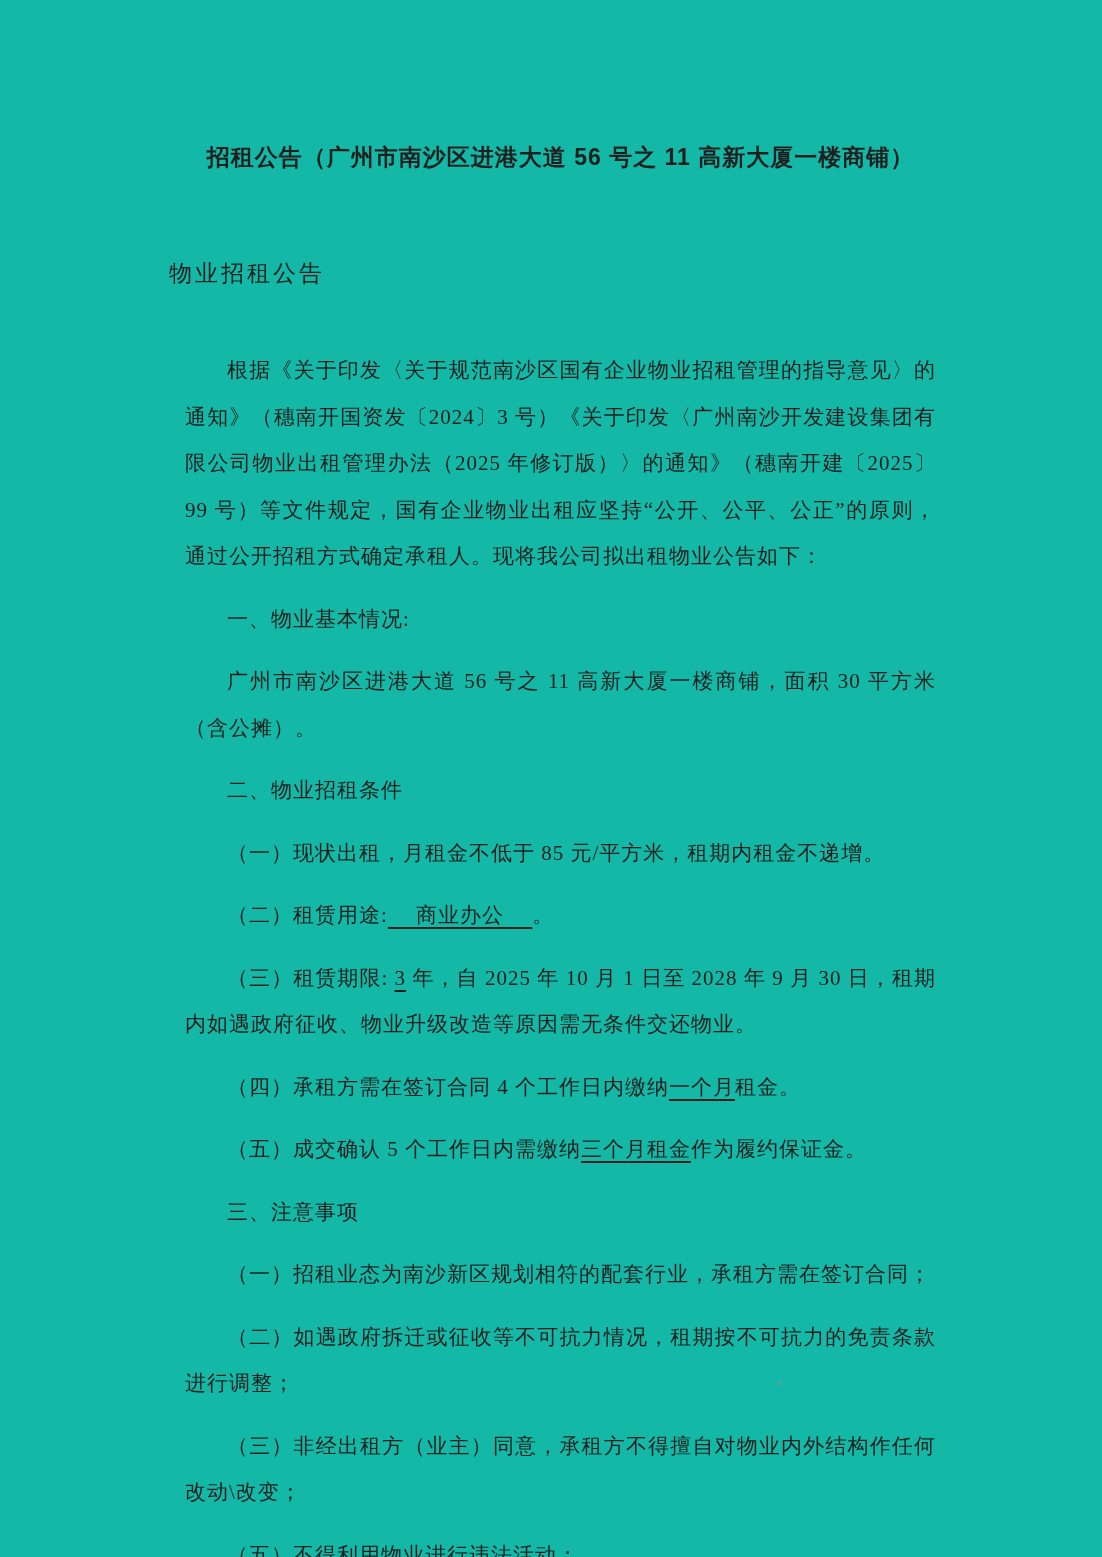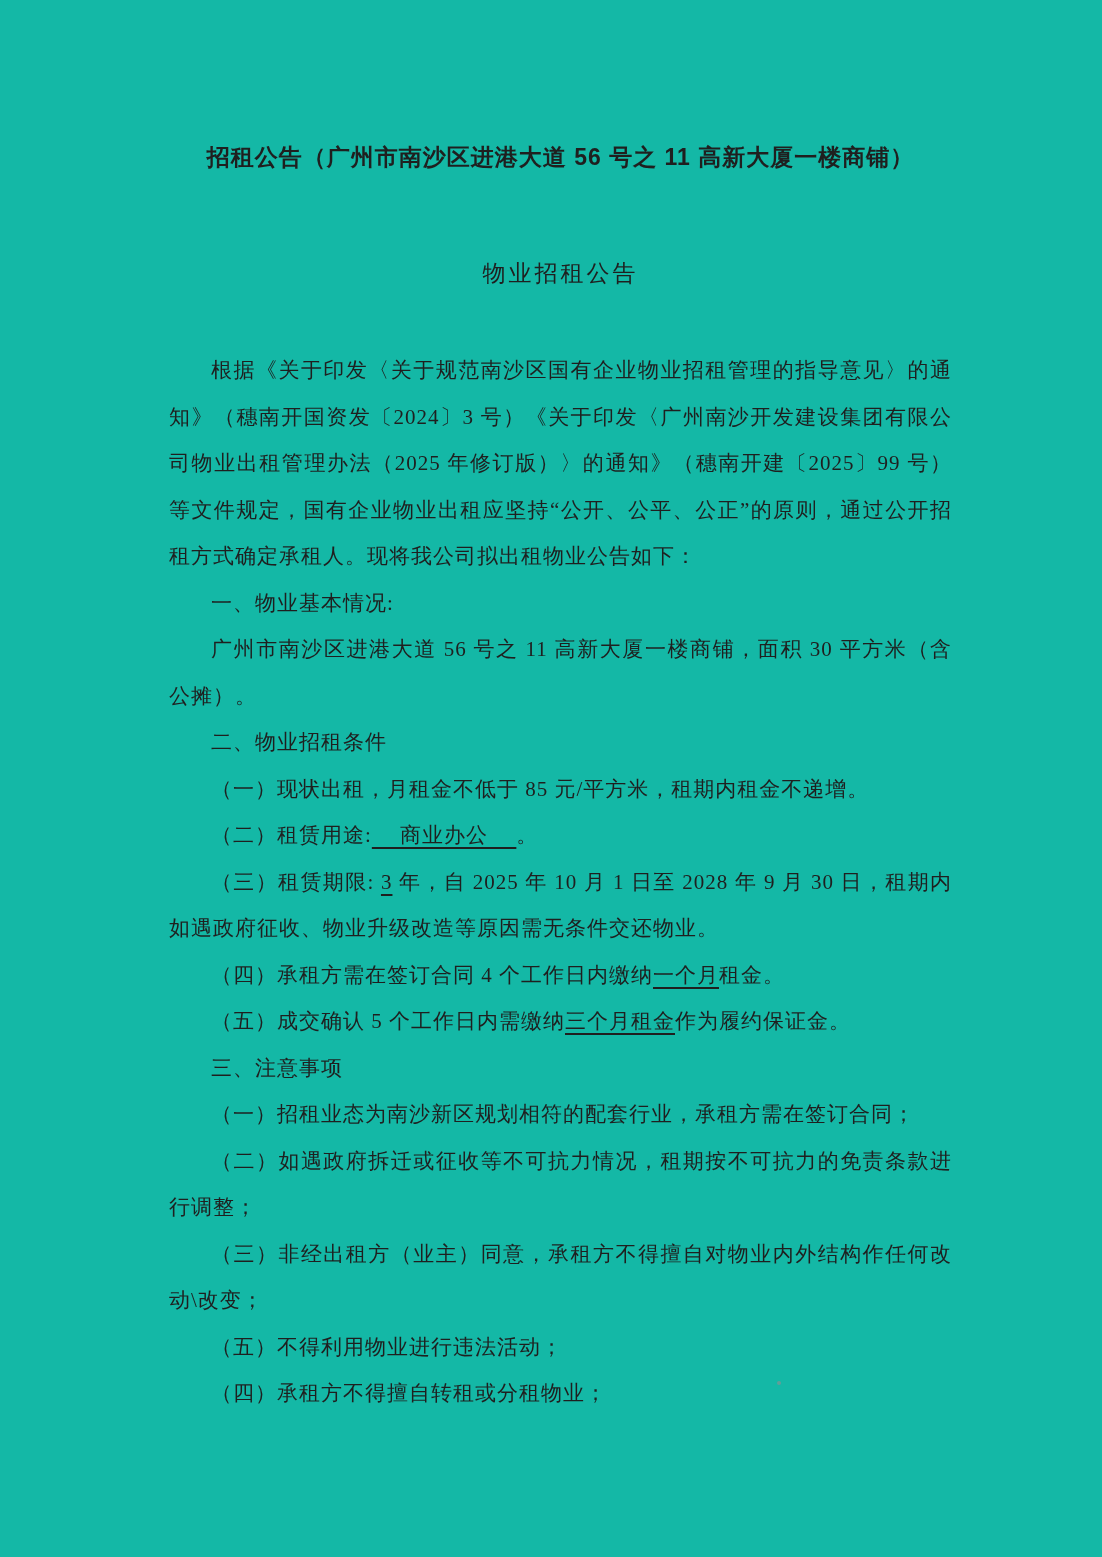--- a/index.html
+++ b/index.html
@@ -24,33 +24,32 @@
     font-size:23px;
     line-height:34px;
     text-align:center;
     letter-spacing:1px;
     margin:140px 0 0 0;
   }
   .doc-subtitle{
     font-size:23px;
     line-height:32px;
     font-weight:normal;
-    text-align:center;
     letter-spacing:3px;
     margin:84px 0 0 0;
   }
   .doc-body{
     margin-top:57px;
     font-size:21px;
     line-height:46.5px;
     text-align:justify;
     letter-spacing:1px;
   }
   .doc-body p{
-    margin:0;
+    margin:16px;
     text-indent:2em;
   }
   p.heading{
     font-weight:normal;
   }
   .u{
     text-decoration:underline;
     text-underline-offset:5px;
   }
   .speck{

